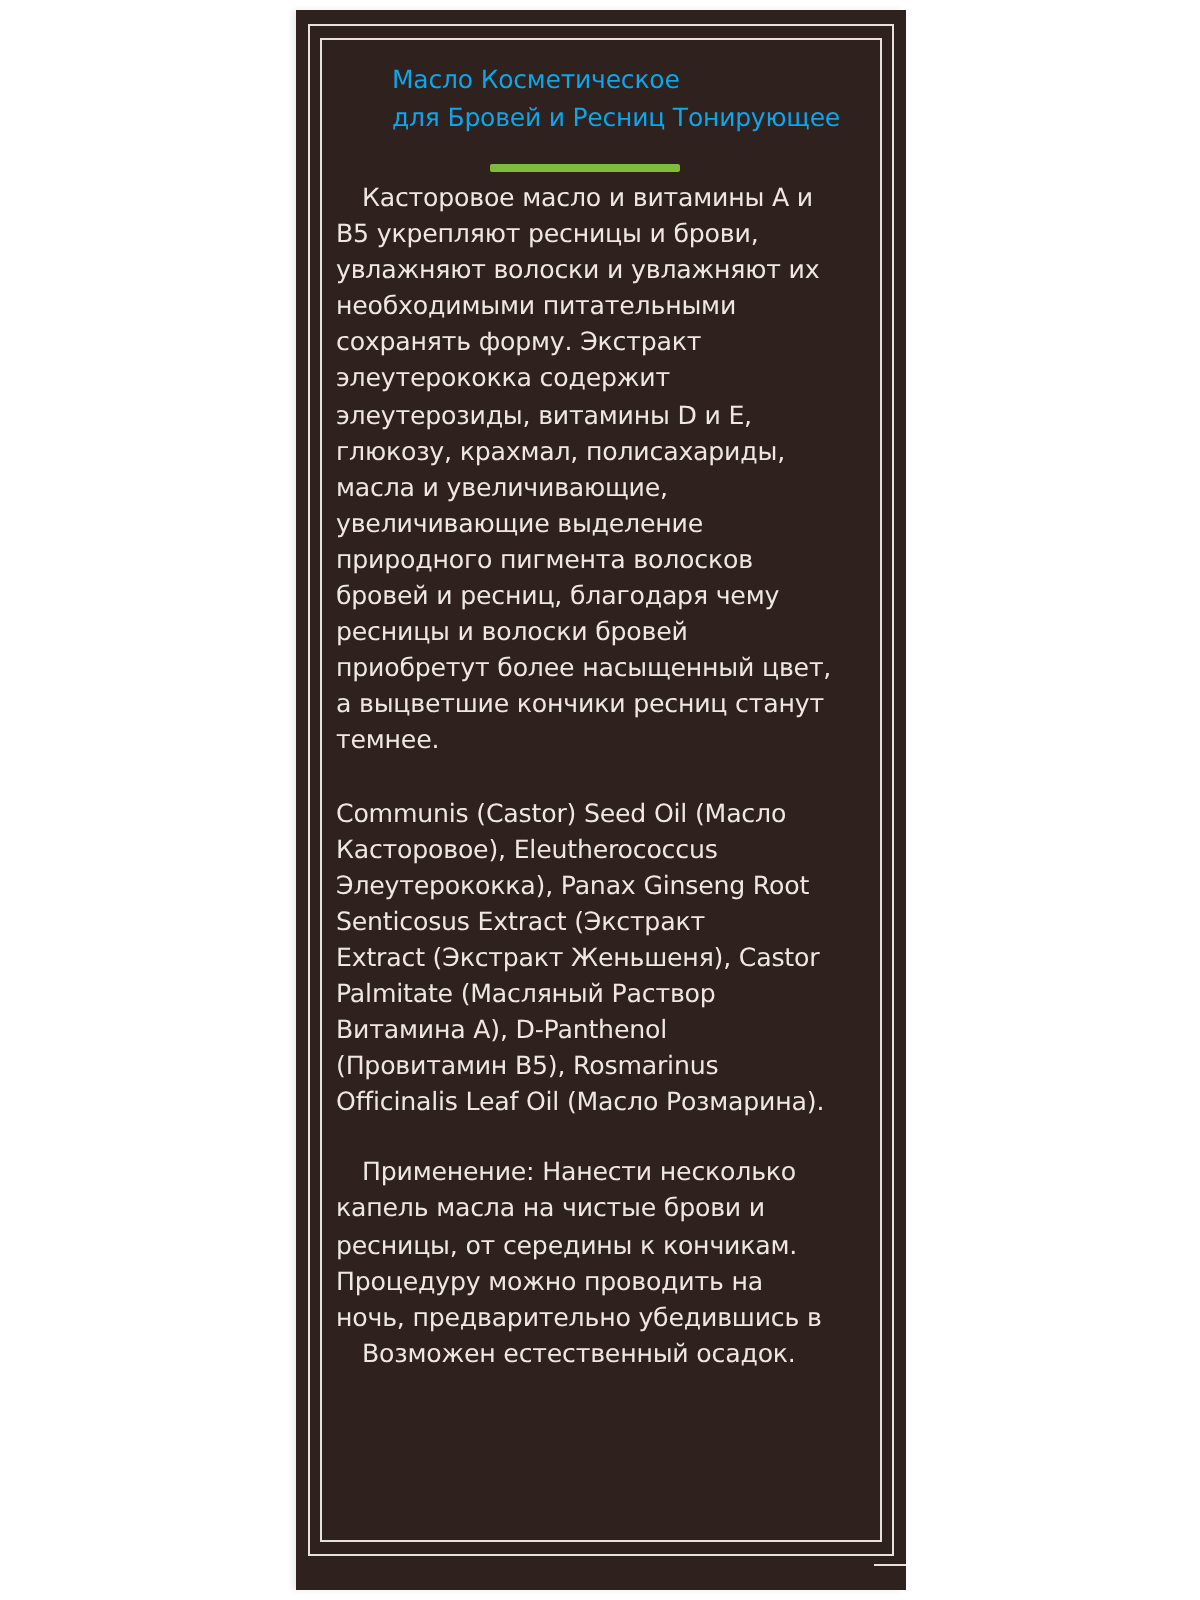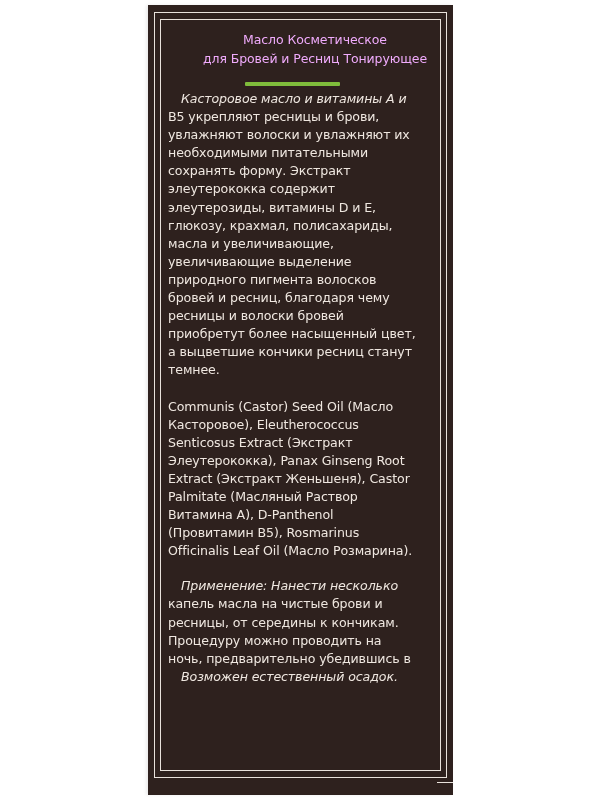--- a/index.html
+++ b/index.html
@@ -51,44 +51,43 @@
       position: absolute;
       left: 20px;
       top: 25px;
       width: 266px;
       color: #efe7e0;
       font-size: 12.6px;
       line-height: 18.1px;
       letter-spacing: -0.1px;
     }
     .title {
-      text-align: center;
       font-size: 12.5px;
       line-height: 19px;
       margin-left: 28px;
-      color: #f0abfc;
+      color: #0ea5e9;
     }
     .title .line1 { display: block; }
     .title .line2 { display: block; }
     .accent-bar {
       width: 95px;
       height: 4px;
       background: #7fbc3b;
       margin: 14px 0 0 77px;
       border-radius: 1px;
     }
     .para {
       margin: 0;
       padding: 0;
     }
     .para .ln { display: block; white-space: nowrap; }
     .p-desc { margin-top: 4px; }
     .p-ingr { margin-top: 18px; }
     .p-use { margin-top: 17px; }
-    .indent { padding-left: 13px; font-style: italic; }
+    .indent { padding-left: 13px; }
   </style>
 </head>
 <body>
 
 <div class="panel">
   <div class="frame-outer"></div>
   <div class="frame-inner"></div>
   <div class="bottom-tick"></div>
 
   <div class="content">
@@ -114,22 +113,22 @@
       <span class="ln">бровей и ресниц, благодаря чему</span>
       <span class="ln">ресницы и волоски бровей</span>
       <span class="ln">приобретут более насыщенный цвет,</span>
       <span class="ln">а выцветшие кончики ресниц станут</span>
       <span class="ln">темнее.</span>
     </p>
 
     <p class="para p-ingr">
       <span class="ln">Communis (Castor) Seed Oil (Масло</span>
       <span class="ln">Касторовое), Eleutherococcus</span>
+      <span class="ln">Элеутерококка), Panax Ginseng Root</span>
       <span class="ln">Senticosus Extract (Экстракт</span>
-      <span class="ln">Элеутерококка), Panax Ginseng Root</span>
       <span class="ln">Extract (Экстракт Женьшеня), Castor</span>
       <span class="ln">Palmitate (Масляный Раствор</span>
       <span class="ln">Витамина А), D-Panthenol</span>
       <span class="ln">(Провитамин В5), Rosmarinus</span>
       <span class="ln">Officinalis Leaf Oil (Масло Розмарина).</span>
     </p>
 
     <p class="para p-use">
       <span class="ln indent">Применение: Нанести несколько</span>
       <span class="ln">капель масла на чистые брови и</span>

